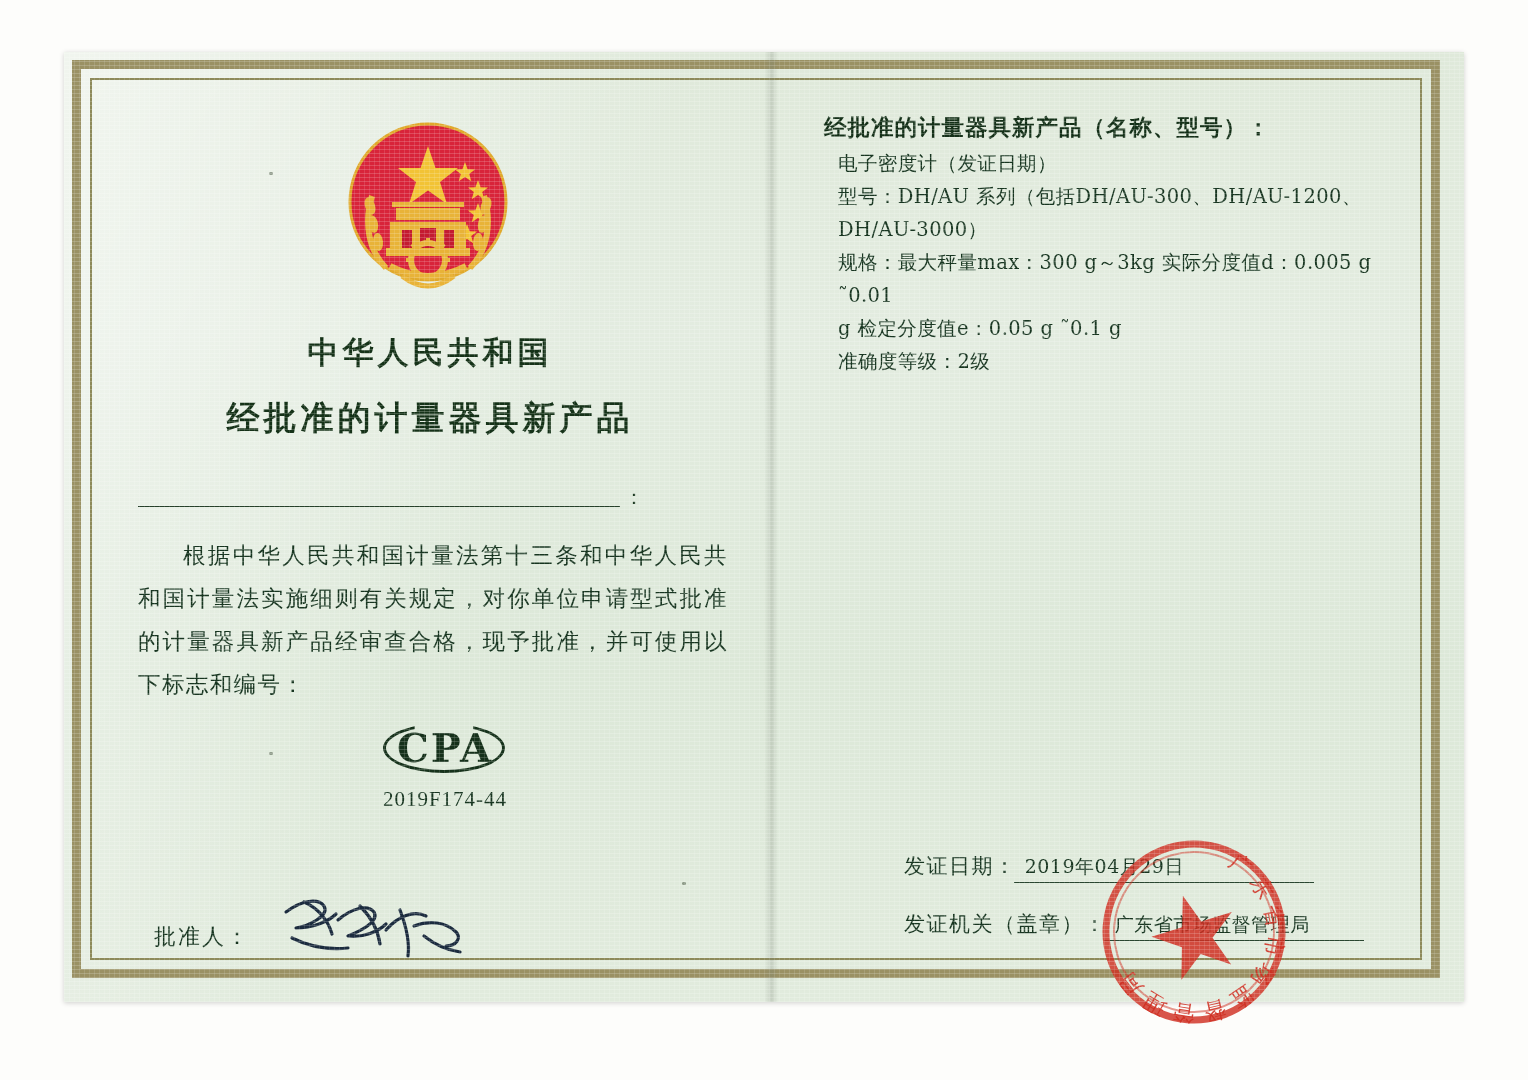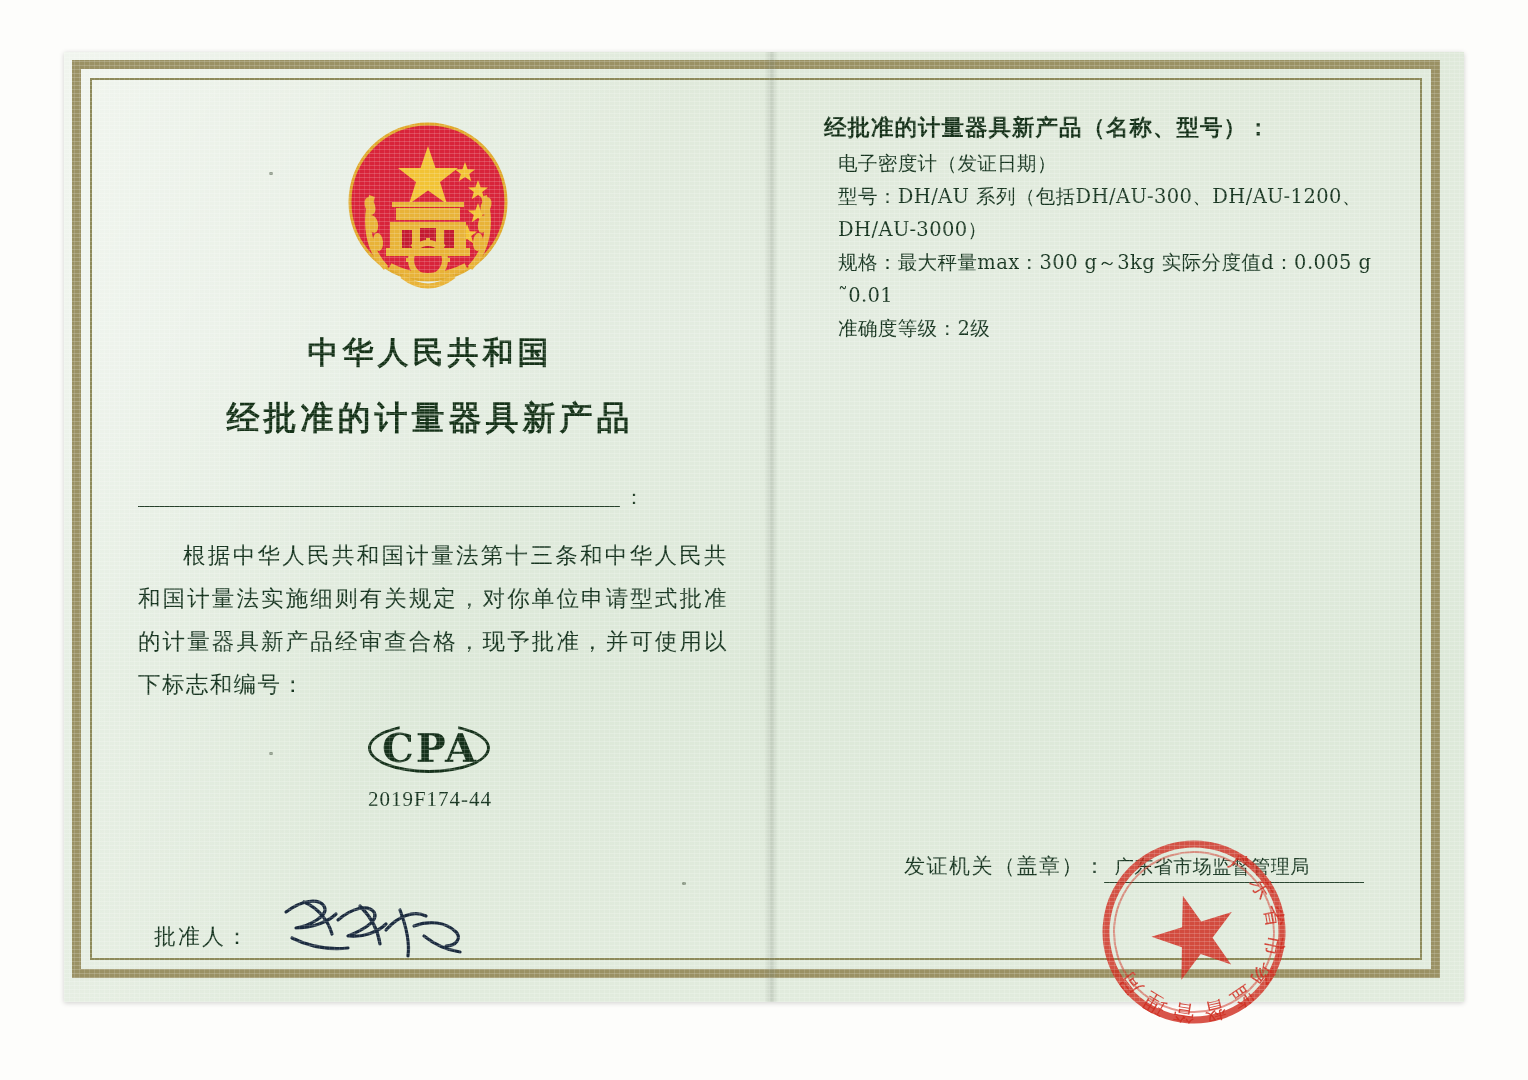--- a/index.html
+++ b/index.html
@@ -158,21 +158,21 @@
     line-height: 43px;
     color: #173520;
     letter-spacing: 1.4px;
     text-align: justify;
   }
   .body-text .indent { text-indent: 2em; display: block; }
 
   
   .cpa-block {
     position: absolute;
-    left: 0;
+    left: 15px;
     top: 640px;
     width: 660px;
     text-align: center;
   }
   .cpa-mark {
     position: relative;
     display: inline-block;
     width: 128px;
     height: 52px;
   }
@@ -405,24 +405,30 @@
           </svg>
         </div>
       </div>
     </div>
 
     <div class="right-panel">
       <div class="prod-heading">经批准的计量器具新产品（名称、型号）：</div>
       <div class="prod-line">电子密度计（发证日期）</div>
       <div class="prod-line">型号：DH/AU 系列（包括DH/AU-300、DH/AU-1200、DH/AU-3000）</div>
       <div class="prod-line">规格：最大秤量max：300 g～3kg 实际分度值d：0.005 g ˜0.01</div>
+      <div class="prod-line">g 检定分度值e：0.05 g ˜0.1 g</div>
       <div class="prod-line">准确度等级：2级</div>
     </div>
 
     <div class="issue-block" style="left:840px; top:800px; position:absolute; width:520px;">
+      <div class="issue-row">
+        <span>发证日期：</span>
+        <span class="issue-value">2019年04月29日</span>
+        <span class="issue-underline"></span>
+      </div>
       <div class="issue-row">
         <span>发证机关（盖章）：</span>
         <span class="issue-value">广东省市场监督管理局</span>
         <span class="issue-underline" style="left:200px; width:260px;"></span>
       </div>
     </div>
 
     <div class="seal">
       <svg viewBox="0 0 200 200" width="200" height="200" aria-hidden="true">
         <defs>

